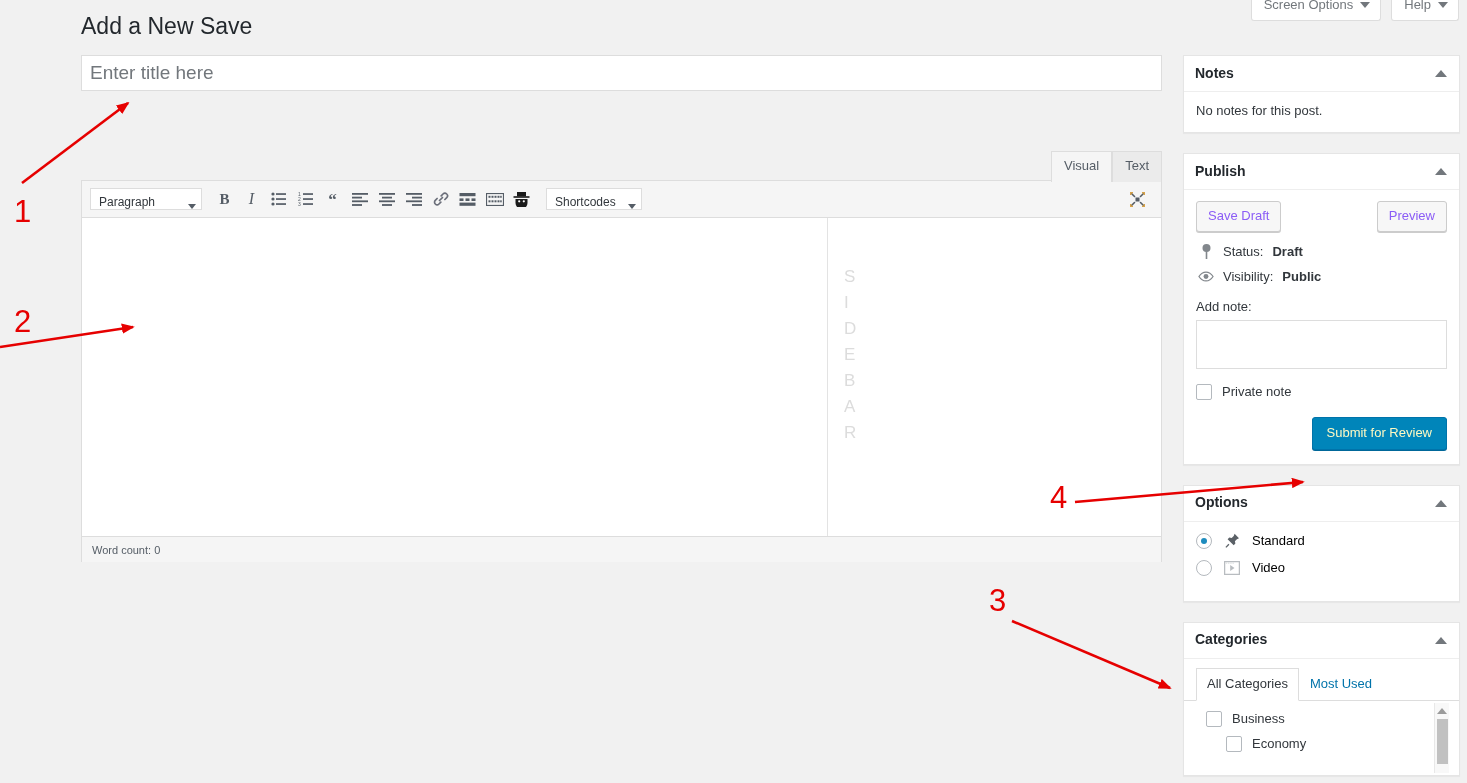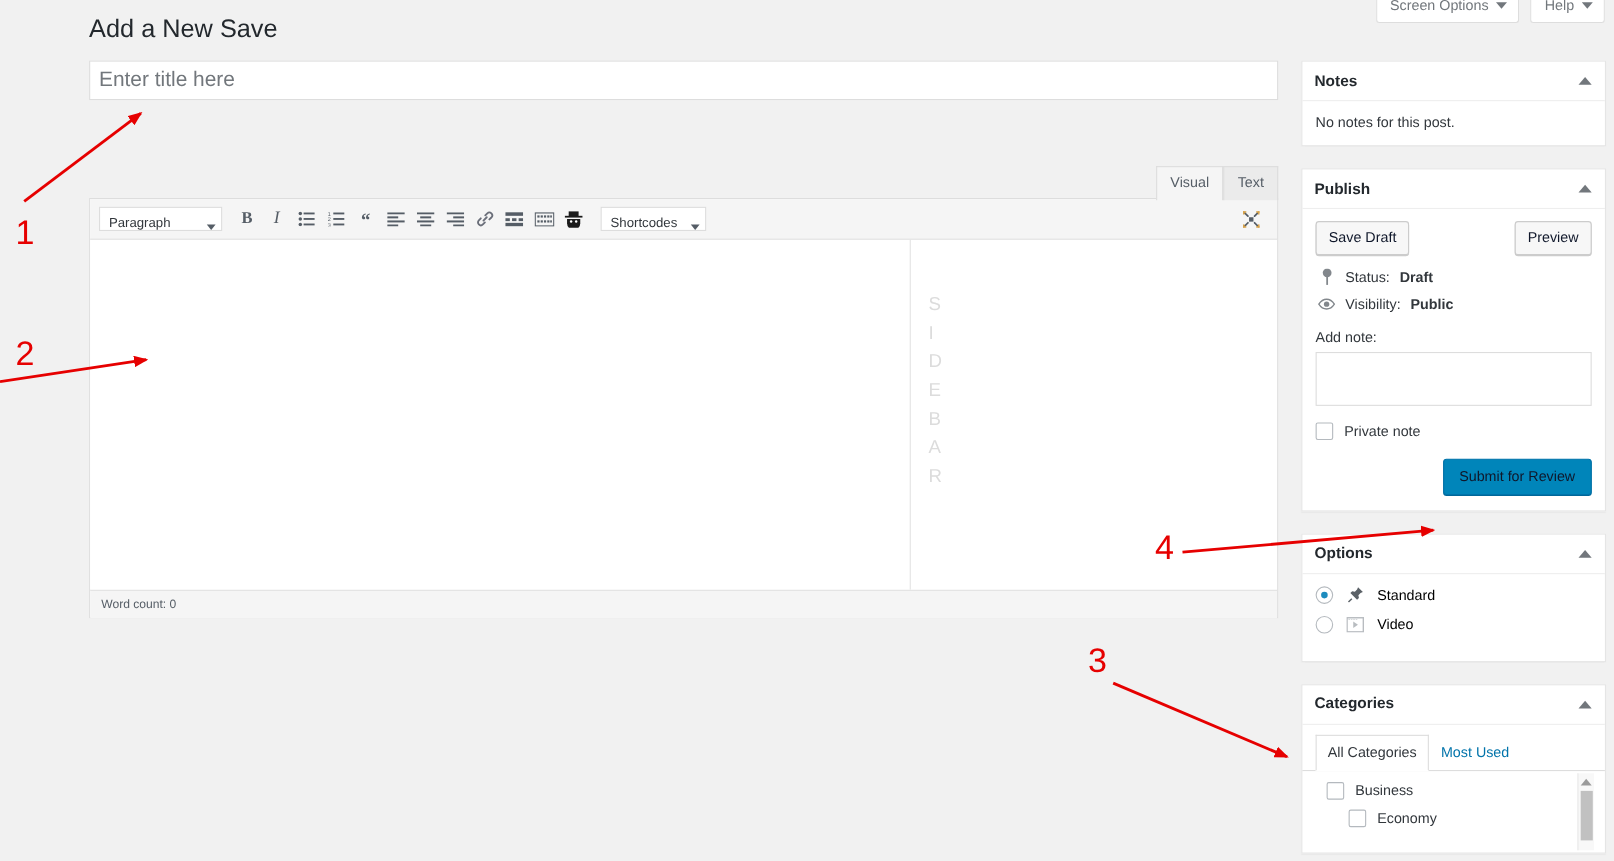--- a/index.html
+++ b/index.html
@@ -187,21 +187,21 @@
   .notes-empty { font-size: 13px; color: #32373c; }
 
   .pub-row-top {
     display: flex; justify-content: space-between; align-items: center;
     margin-bottom: 12px;
   }
   .btn-secondary {
     background: #f7f7f7;
     border: 1px solid #ccc;
     border-radius: 3px;
-    color: #0f172a;
+    color: #8b5cf6;
     font-size: 13px;
     padding: 4px 11px 5px;
     cursor: pointer;
     line-height: 1.5;
     box-shadow: 0 1px 0 #ccc;
   }
   .pub-line {
     display: flex; align-items: center; gap: 9px;
     font-size: 13px; color: #32373c;
     margin-bottom: 10px;
@@ -233,21 +233,21 @@
     background: #fff;
     border-radius: 2px;
     cursor: pointer;
     flex: none;
   }
   .submit-row { display: flex; justify-content: flex-end; margin-top: 17px; }
   .btn-primary {
     background: #0085ba;
     border: 1px solid #0073aa;
     border-radius: 3px;
-    color: #0f172a;
+    color: #fef9c3;
     font-size: 13px;
     font-weight: normal;
     padding: 6px 14px 7px;
     cursor: pointer;
     line-height: 1.4;
     box-shadow: 0 1px 0 #006799;
   }
 
   .fmt-row {
     display: flex; align-items: center; gap: 10px;

